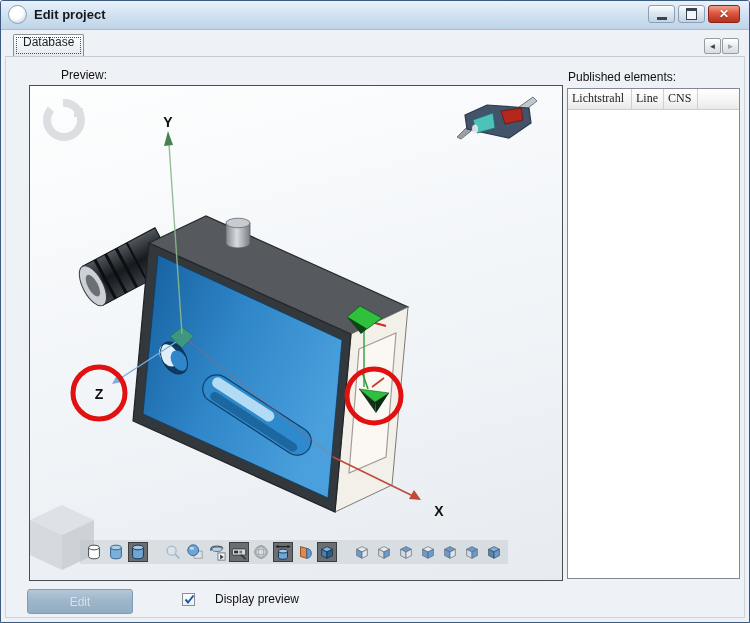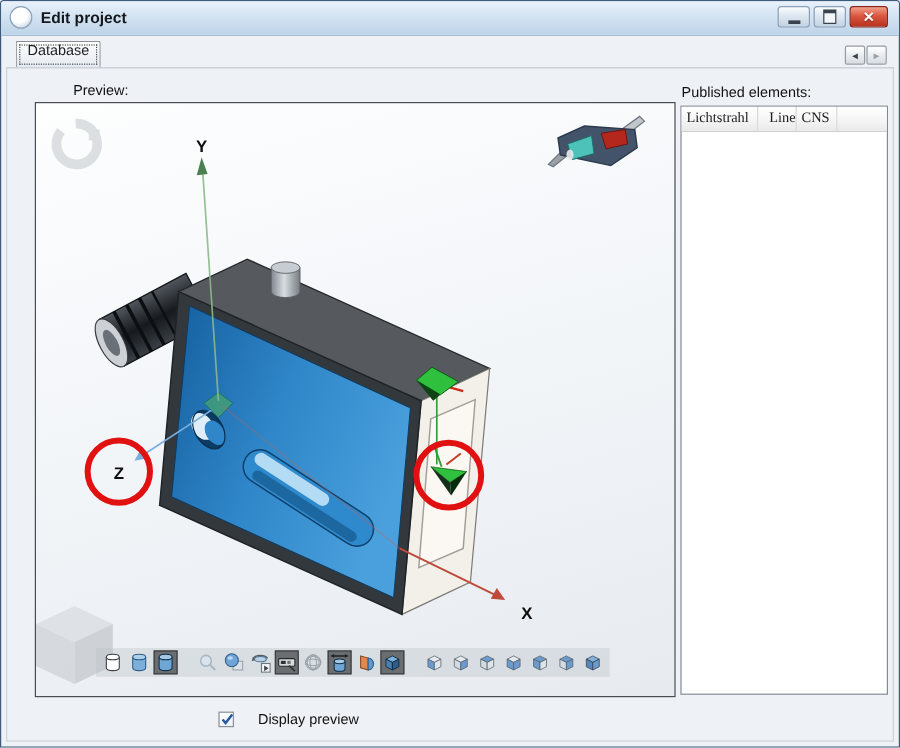--- a/index.html
+++ b/index.html
@@ -38,21 +38,21 @@
   
   .vtoolbar{position:absolute;left:50px;bottom:16px;display:flex;align-items:center;background:rgba(187,194,201,.38);padding:2px 3px;}
   .tbtn{width:20px;height:20px;margin:0 1px;display:flex;align-items:center;justify-content:center;border:1px solid transparent;box-sizing:border-box;}
   .tbtn.pressed{background:#6b6e71;border:1px solid #3c3f42;}
   .tgap{width:13px;}
   .tbtn svg{display:block;}
   
   .publist{position:absolute;left:566px;top:87px;width:173px;height:491px;border:1px solid #828993;background:#fff;box-sizing:border-box;}
   .phead{display:flex;height:20px;border-bottom:1px solid #cfcfcf;font-family:Liberation Serif, serif;}
   .pcol{box-sizing:border-box;border-right:1px solid #cfcfcf;background:linear-gradient(#ffffff,#f4f4f4 60%,#e9e9e9);font-size:12px;color:#1c1c1c;padding:2px 0 0 4px;white-space:nowrap;overflow:hidden;}
-  .pcol.c0{width:64px;}.pcol.c1{width:32px;text-align:right;}.pcol.c2{width:34px;}
+  .pcol.c0{width:64px;}.pcol.c1{width:32px;}.pcol.c2{width:34px;}
   .pcol.fill{flex:1;border-right:none;}
   
   .editbtn{position:absolute;left:26px;top:588px;width:106px;height:25px;border:1px solid #7f9cb4;border-radius:3px;background:linear-gradient(#b3c7d8,#9db5c9 50%,#92acc2);color:#d9e0e7;font-size:12px;display:flex;align-items:center;justify-content:center;box-sizing:border-box;}
   .checkrow{position:absolute;left:181px;top:591px;display:flex;align-items:center;gap:20px;justify-content:center;}
   .cbox{width:13px;height:13px;border:1px solid #8a9097;background:linear-gradient(#fdfdfd,#eef1f4);position:relative;box-sizing:border-box;}
   .cbox svg{position:absolute;left:0px;top:-1px;}
   .checkrow span{font-size:12px;color:#111;}
 </style>
 </head>
 <body>
@@ -355,20 +355,21 @@
 
   <div class="publist">
     <div class="phead">
       <div class="pcol c0">Lichtstrahl</div>
       <div class="pcol c1">Line</div>
       <div class="pcol c2">CNS</div>
       <div class="pcol fill"></div>
     </div>
   </div>
 
+  <div class="editbtn">Edit</div>
   <div class="checkrow">
     <div class="cbox" id="cb">
       <svg width="13" height="13" viewBox="0 0 13 13">
           <polyline points="2.5,6.5 5,9.5 10.5,2.5" fill="none" stroke="#2257a8" stroke-width="2"></polyline>
         </svg>
     </div>
     <span>Display preview</span>
   </div>
 
 </div>

